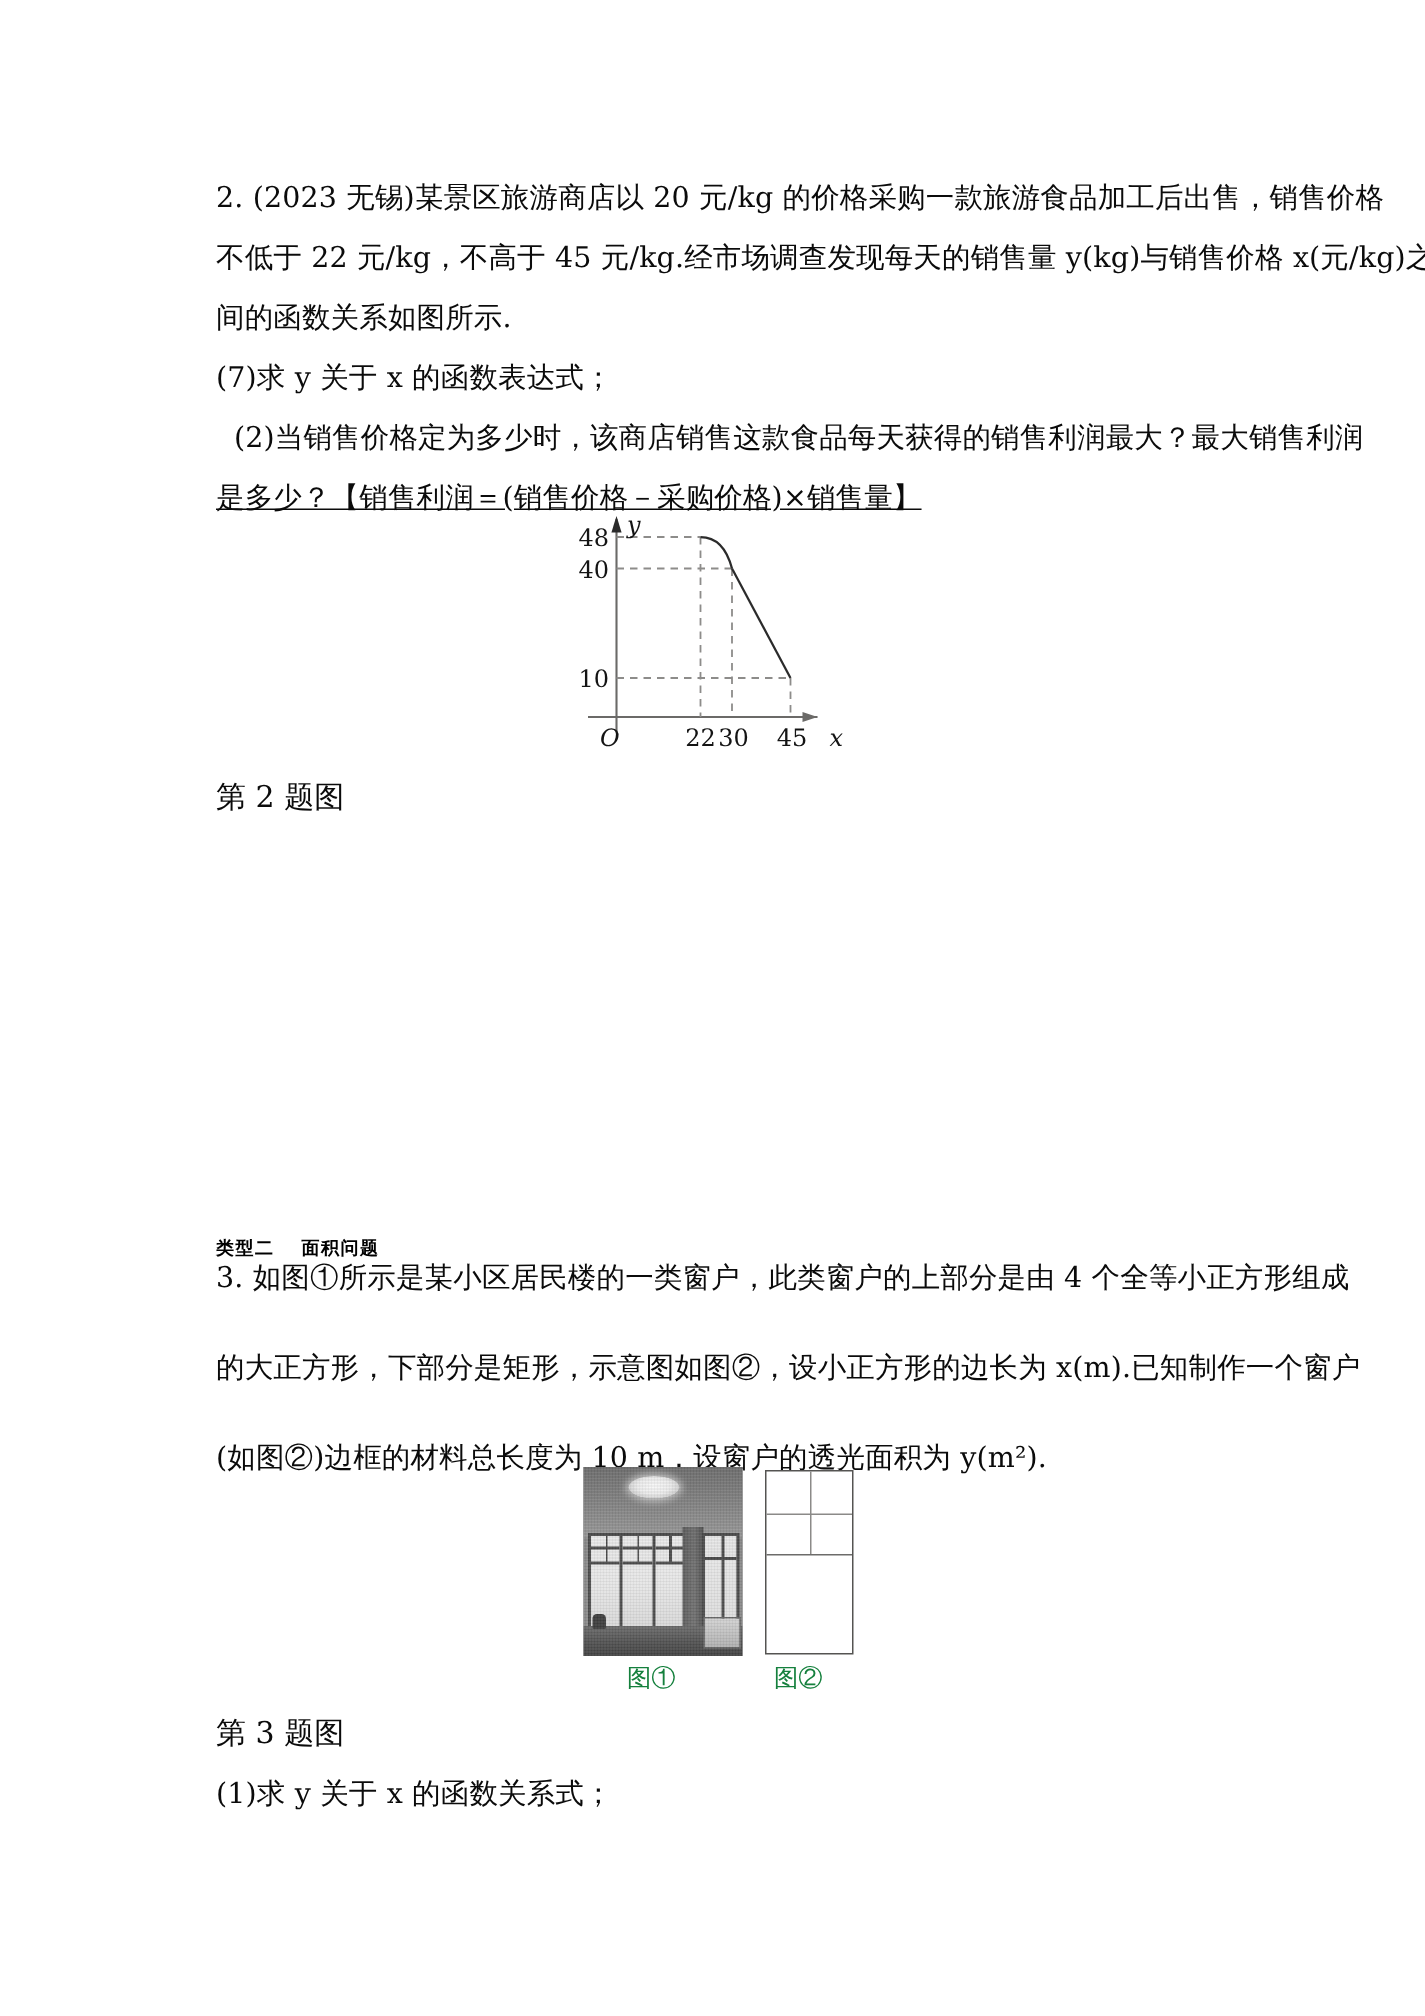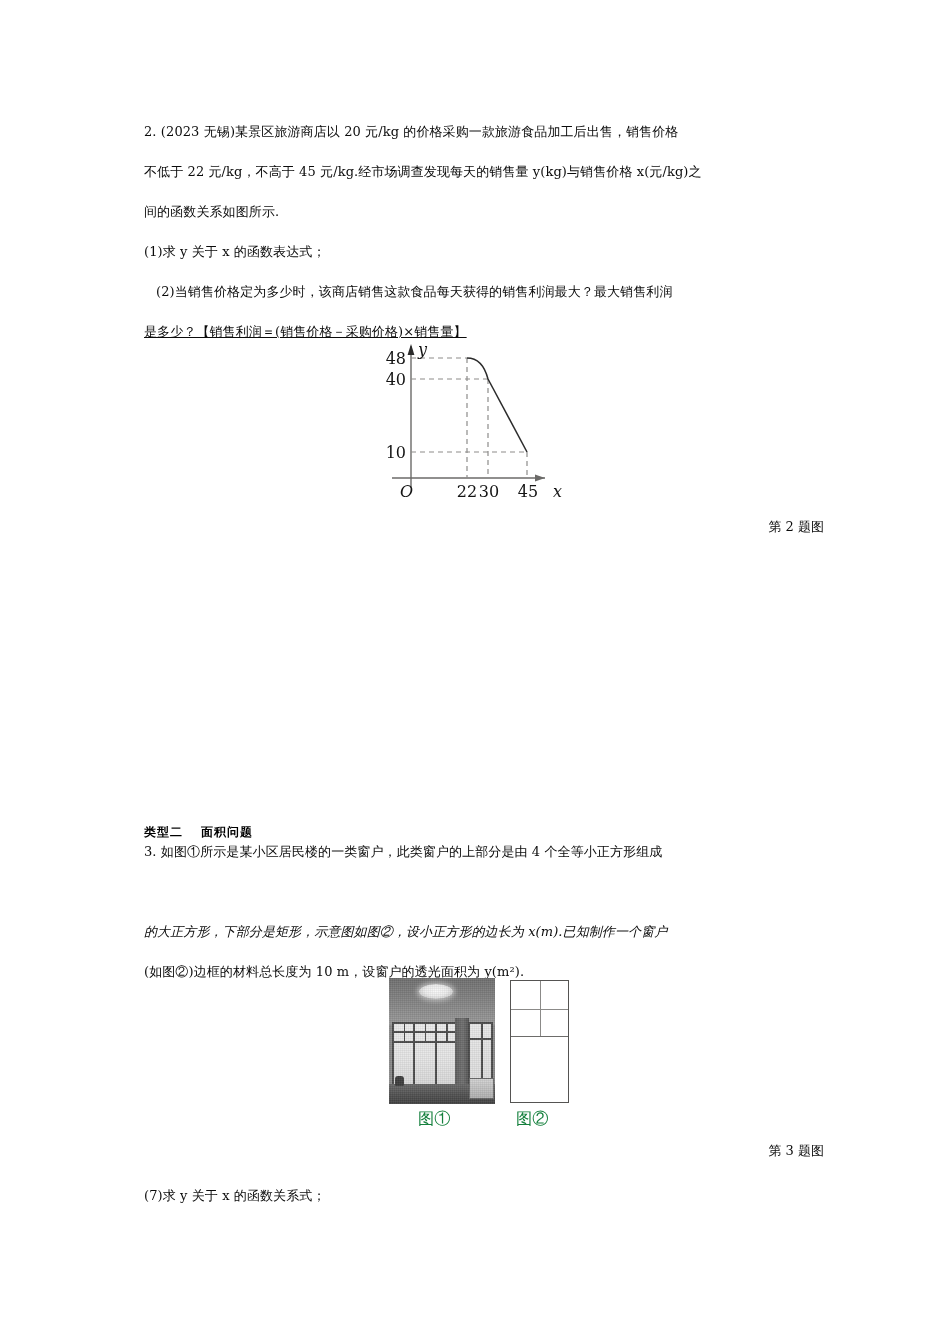--- a/index.html
+++ b/index.html
@@ -25,21 +25,21 @@
 
   .content {
     position: absolute;
     left: 144px;
     top: 0;
     width: 680px;
   }
 
   
   .qline {
-    font-size: 13px;
+    font-size: 19px;
     line-height: 40px;
     text-align: justify;
     text-justify: inter-ideograph;
     letter-spacing: 0.1px;
     white-space: nowrap;
   }
 
   
   .type-heading {
     position: absolute;
@@ -51,22 +51,22 @@
     letter-spacing: 1px;
     color: #000;
   }
   .type-heading .gap { display: inline-block; width: 18px; }
 
   
   .fig-caption {
     position: absolute;
     left: 0;
     width: 680px;
-    text-align: right;
-    font-size: 13px;
+    text-align: left;
+    font-size: 20px;
     color: #0b0b0b;
   }
 
   
   .graph-wrap {
     position: absolute;
     left: 238px;
     top: 336px;
     width: 212px;
     height: 172px;
@@ -200,21 +200,21 @@
   <div class="content">
 
     <div>
 
       <div class="qline" style="position:absolute; left:0; top:112px; width:680px;">2. (2023 无锡)某景区旅游商店以 20 元/kg 的价格采购一款旅游食品加工后出售，销售价格</div>
 
       <div class="qline" style="position:absolute; left:0; top:152px; width:680px;">不低于 22 元/kg，不高于 45 元/kg.经市场调查发现每天的销售量 y(kg)与销售价格 x(元/kg)之</div>
 
       <div class="qline" style="position:absolute; left:0; top:192px; width:680px;">间的函数关系如图所示.</div>
 
-      <div class="qline" style="position:absolute; left:0; top:232px; width:680px;">(1)求 y 关于 x 的函数表达式；</div>
+      <div class="qline" style="position:absolute; left:0; top:232px; width:680px;">(7)求 y 关于 x 的函数表达式；</div>
 
       <div class="qline" style="position:absolute; left:12px; top:272px; width:680px;">(2)当销售价格定为多少时，该商店销售这款食品每天获得的销售利润最大？最大销售利润</div>
 
       <div class="qline" style="position:absolute; left:0; top:312px; width:680px;text-decoration:underline;">是多少？【销售利润＝(销售价格－采购价格)×销售量】</div>
 
       <div class="graph-wrap">
         <svg width="212" height="172" viewBox="0 0 212 172">
 
           <g>
 
@@ -263,21 +263,21 @@
     </div>
 
     <div class="type-heading" style="top:824px;">
       <span>类型二</span><span class="gap"></span><span>面积问题</span>
     </div>
 
     <div>
 
       <div class="qline" style="position:absolute; left:0; top:832px; width:680px;">3. 如图①所示是某小区居民楼的一类窗户，此类窗户的上部分是由 4 个全等小正方形组成</div>
 
-      <div class="qline" style="position:absolute; left:0; top:912px; width:680px;font-style:italic;">的大正方形，下部分是矩形，示意图如图②，设小正方形的边长为 x(m).已知制作一个窗户</div>
+      <div class="qline" style="position:absolute; left:0; top:892px; width:680px;">的大正方形，下部分是矩形，示意图如图②，设小正方形的边长为 x(m).已知制作一个窗户</div>
 
       <div class="qline" style="position:absolute; left:0; top:952px; width:680px;">(如图②)边框的材料总长度为 10 m，设窗户的透光面积为 y(m²).</div>
 
       <div class="fig-row">
 
         <div class="photo">
           <div class="ceiling"></div>
           <div class="lamp"></div>
           <div class="winbank">
             <div class="pane">
@@ -314,17 +314,17 @@
           </div>
         </div>
       </div>
 
       <div class="sub-caption" style="left:274px;">图①</div>
 
       <div class="sub-caption" style="left:372px;">图②</div>
 
       <div class="fig-caption" style="top:1142px;">第 3 题图</div>
 
-      <div class="qline" style="position:absolute; left:0; top:1176px; width:680px;">(7)求 y 关于 x 的函数关系式；</div>
+      <div class="qline" style="position:absolute; left:0; top:1176px; width:680px;">(1)求 y 关于 x 的函数关系式；</div>
     </div>
 
   </div>
 </div>
 
 </body></html>

